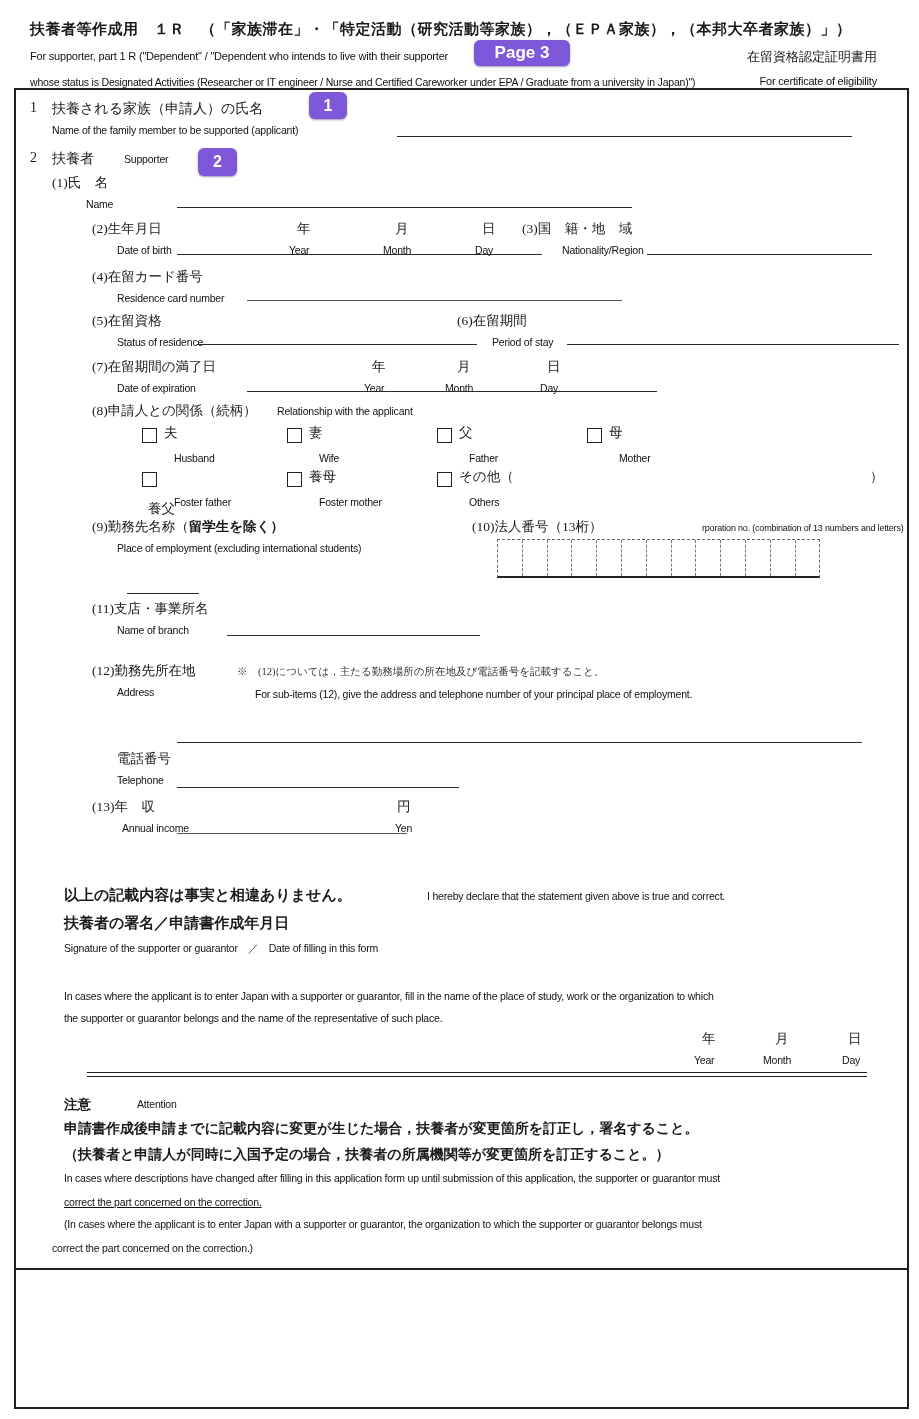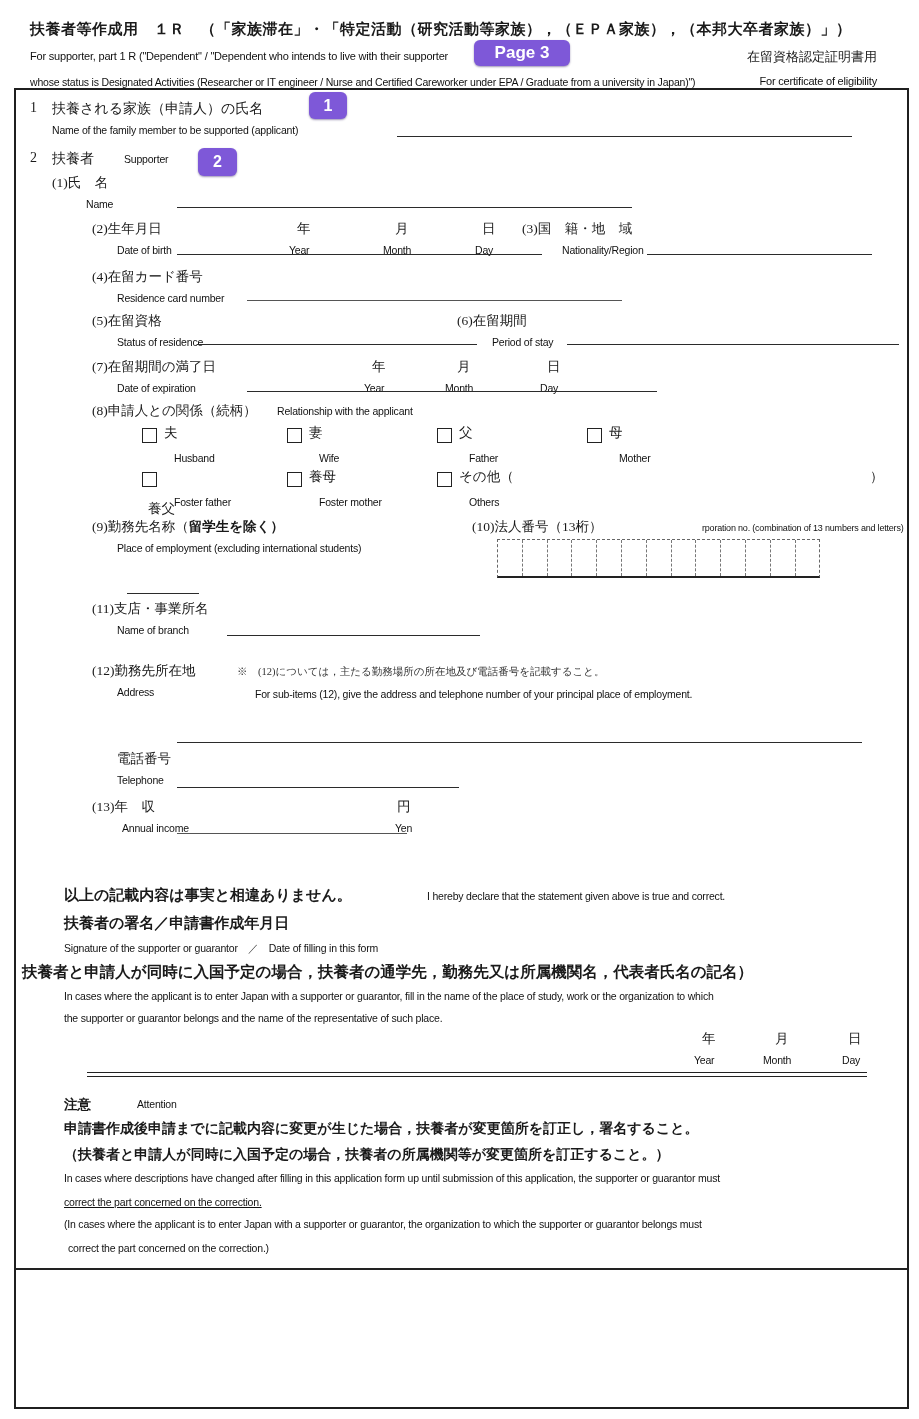--- a/index.html
+++ b/index.html
@@ -157,36 +157,35 @@
     <div class="abs jp fs135" style="left:76px;top:708px;">(13)年　収</div>
     <div class="abs jp fs135" style="left:381px;top:708px;">円</div>
     <div class="abs en fs105" style="left:106px;top:732px;">Annual income</div>
     <div class="abs en fs105" style="left:379px;top:732px;">Yen</div>
     <div class="uline" style="left:161px;top:743px;width:230px;border-bottom-color:#555;"></div>
 
     <div class="abs jp fs15b" style="left:48px;top:796px;">以上の記載内容は事実と相違ありません。</div>
     <div class="abs en fs105" style="left:411px;top:800px;">I hereby declare that the statement given above is true and correct.</div>
     <div class="abs jp fs15b" style="left:48px;top:824px;">扶養者の署名／申請書作成年月日</div>
     <div class="abs en fs105" style="left:48px;top:852px;">Signature of the supporter or guarantor　／　Date of filling in this form</div>
-    <div class="abs jp" style="left:6px;top:872px;font-size:15.5px;font-weight:bold;">扶養者と申請人が同時に入国予定の場合，扶養者の通学先，勤務先又は所属機関名，代表者氏名の記名）</div>
     <div class="abs en fs105" style="left:48px;top:900px;">In cases where the applicant is to enter Japan with a supporter or guarantor, fill in the name of the place of study, work or the organization to which</div>
     <div class="abs en fs105" style="left:48px;top:922px;text-align:right;">the supporter or guarantor belongs and the name of the representative of such place.</div>
 
     <div class="abs jp fs135" style="left:686px;top:940px;">年</div>
     <div class="abs jp fs135" style="left:759px;top:940px;">月</div>
     <div class="abs jp fs135" style="left:832px;top:940px;">日</div>
     <div class="abs en fs105" style="left:678px;top:964px;">Year</div>
     <div class="abs en fs105" style="left:747px;top:964px;">Month</div>
     <div class="abs en fs105" style="left:826px;top:964px;">Day</div>
     <div class="dline" style="left:71px;top:982px;width:780px;"></div>
 
     <div class="abs jp" style="left:48px;top:1006px;font-size:13.5px;font-weight:bold;">注意</div>
     <div class="abs en fs105" style="left:121px;top:1008px;">Attention</div>
     <div class="abs jp" style="left:48px;top:1030px;font-size:14px;font-weight:bold;">申請書作成後申請までに記載内容に変更が生じた場合，扶養者が変更箇所を訂正し，署名すること。</div>
     <div class="abs jp" style="left:48px;top:1056px;font-size:14px;font-weight:bold;">（扶養者と申請人が同時に入国予定の場合，扶養者の所属機関等が変更箇所を訂正すること。）</div>
     <div class="abs en fs105" style="left:48px;top:1082px;">In cases where descriptions have changed after filling in this application form up until submission of this application,  the supporter or guarantor must</div>
     <div class="abs en fs105" style="left:48px;top:1106px;text-decoration:underline;">correct the part concerned on the correction.</div>
     <div class="abs en fs105" style="left:48px;top:1128px;text-align:center;">(In cases where the applicant is to enter Japan with a supporter or guarantor, the organization to which the supporter or guarantor belongs must</div>
-    <div class="abs en fs105" style="left:52px;top:1152px;">correct the part concerned on the correction.)</div>
+    <div class="abs en fs105" style="left:36px;top:1152px;">correct the part concerned on the correction.)</div>
 
     <div class="divider" style="left:0;top:1178px;width:891px;"></div>
   </div>
 </div>
 
 </body></html>

